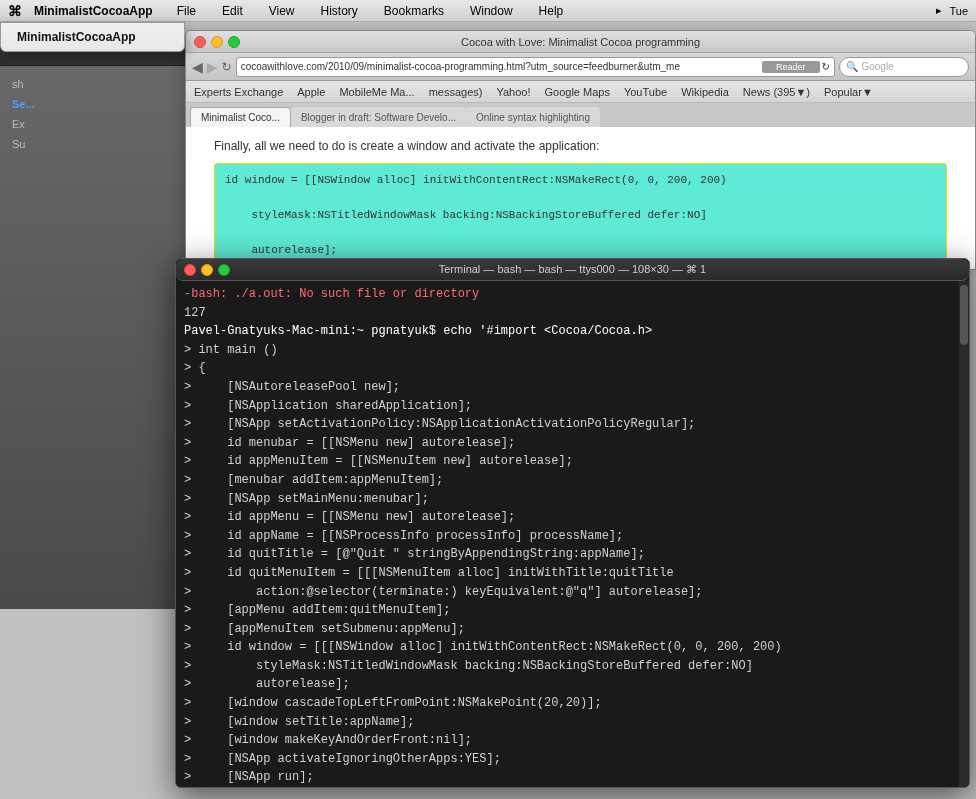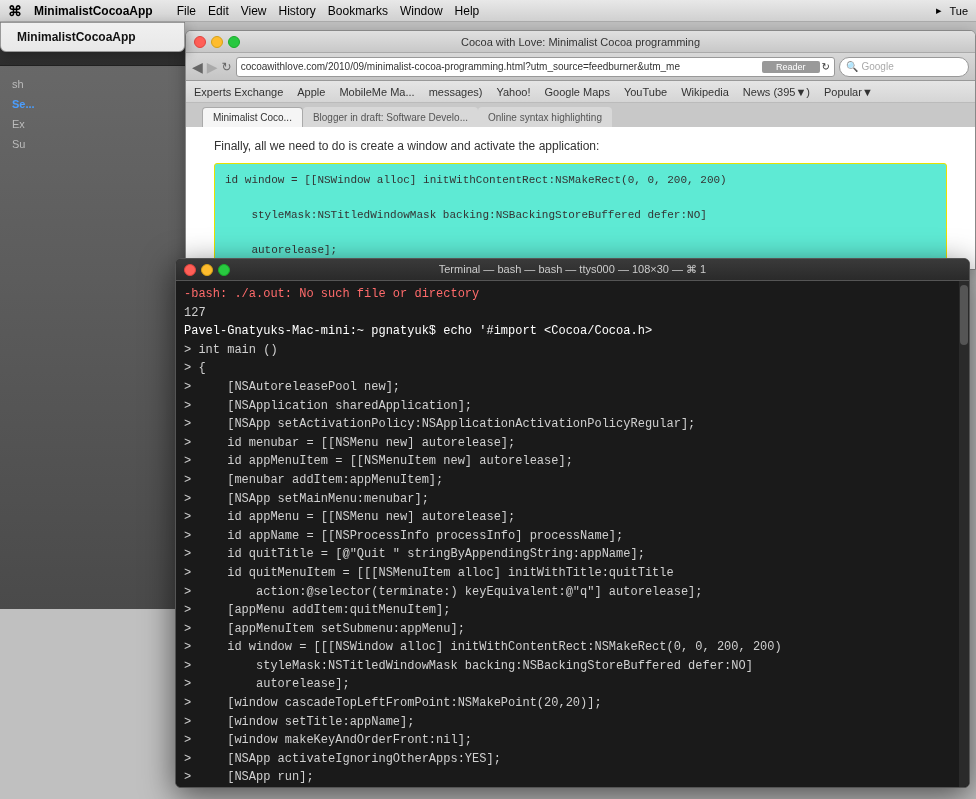--- a/index.html
+++ b/index.html
@@ -26,21 +26,21 @@
       position: relative;
       z-index: 100;
     }
     .menubar-apple {
       font-size: 14px;
       margin-right: 12px;
       font-weight: bold;
     }
     .menubar-items {
       display: flex;
-      gap: 12px;
+      gap: 26px;
       font-size: 12px;
       padding-left: 12px;
     }
     .menubar-right {
       margin-left: auto;
       display: flex;
       align-items: center;
       gap: 8px;
       font-size: 11px;
     }
@@ -157,21 +157,21 @@
       border-bottom: 1px solid #bbb;
       font-size: 11px;
       color: #333;
     }
 
     .browser-tabs {
       height: 24px;
       background: #c8c8c8;
       display: flex;
       align-items: flex-end;
-      padding: 0 16px;
+      padding: 0 4px;
     }
     .browser-tab {
       height: 20px;
       padding: 0 10px;
       font-size: 10px;
       display: flex;
       align-items: center;
       border-radius: 4px 4px 0 0;
       color: #333;
       max-width: 190px;
@@ -224,20 +224,21 @@
       overflow: hidden;
     }
     .terminal-titlebar {
       height: 22px;
       background: linear-gradient(to bottom, #3a3a3a, #2a2a2a);
       display: flex;
       align-items: center;
       padding: 0 8px;
       border-bottom: 1px solid #555;
       justify-content: center;
+      border-radius: 7px;
     }
     .terminal-titlebar-title {
       font-size: 11px;
       color: #ccc;
       font-weight: 500;
     }
     .terminal-content {
       background: #1a1a1a;
       padding: 4px 8px;
       font-family: 'Courier New', monospace;

